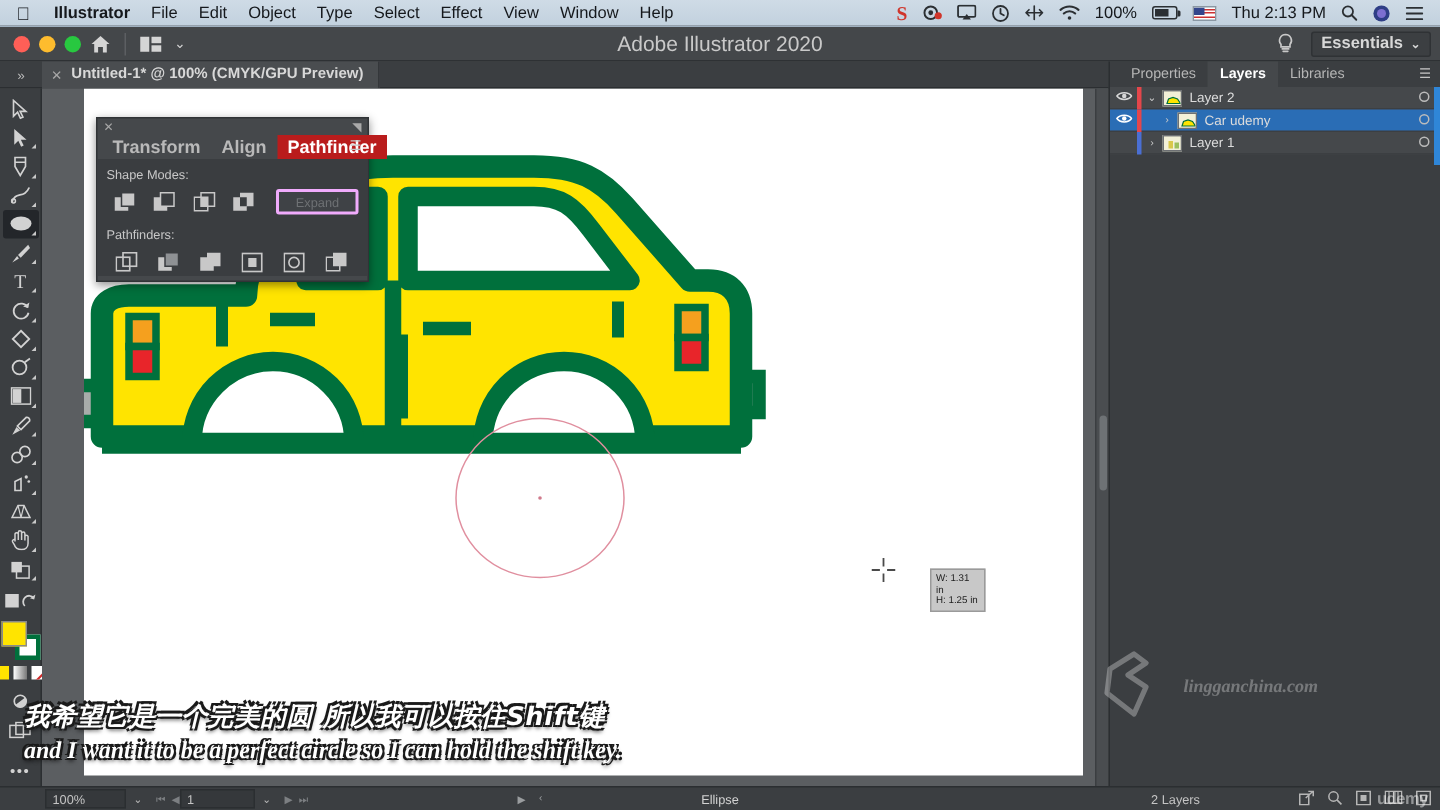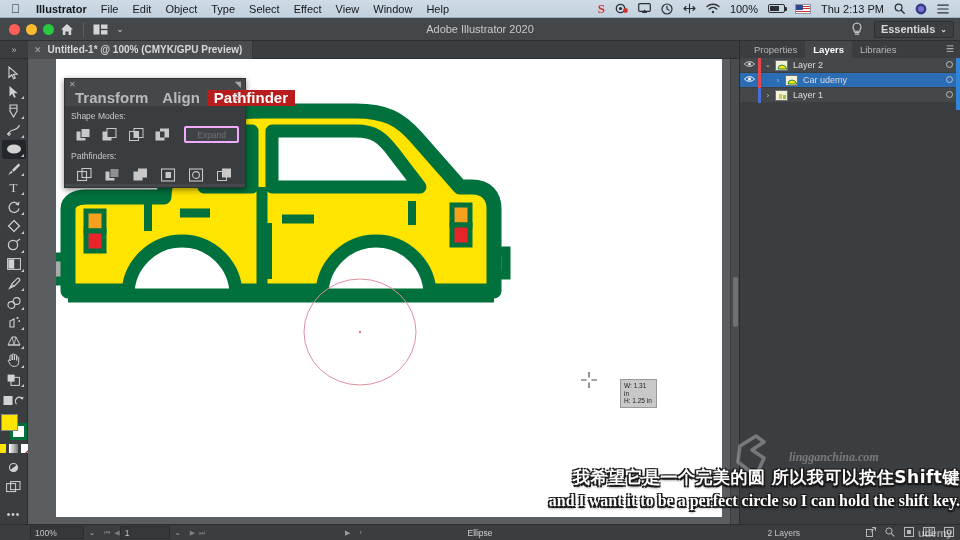--- a/index.html
+++ b/index.html
@@ -39,21 +39,21 @@
     background:#44474a; display:flex; align-items:center;
     border-bottom:1px solid #2e3134;
   }
   .lights { display:flex; gap:6px; padding-left:9px; }
   .light { width:11px; height:11px; border-radius:50%; }
   .l-red{background:#ff5f57;} .l-yel{background:#febc2e;} .l-grn{background:#28c840;}
   .tb-ico { width:26px; height:23px; display:flex; align-items:center; justify-content:center; color:#d5d5d5; }
   .tb-sep { width:1px; height:15px; background:#5c5f62; margin:0 3px; }
   .app-title {
     position:absolute; left:0; right:0; text-align:center;
-    font-size:11px; color:#c9c9c9; pointer-events:none;
+    font-size:14px; color:#c9c9c9; pointer-events:none;
   }
   .tb-right { margin-left:auto; display:flex; align-items:center; padding-right:6px; gap:4px;}
   .ws-btn {
     display:flex; align-items:center; gap:5px;
     background:#3c3f42; border:1px solid #2f3235; border-radius:2px;
     height:17px; padding:0 6px; font-size:11px; color:#d8d8d8; font-weight:bold;
   }
   .stock-search {
     display:flex; align-items:center; gap:4px;
     background:#3c3f42; border:1px solid #2f3235; border-radius:2px;
@@ -109,21 +109,21 @@
   .vthumb { position:absolute; left:2px; width:5px; top:218px; height:50px; background:#6e7275; border-radius:3px;}
 
   
   .pf-panel {
     position:absolute; left:64px; top:78px; width:182px; height:110px;
     background:#45484b; border:1px solid #303336; box-shadow:0 2px 6px rgba(0,0,0,.45);
     font-size:9px; color:#cfcfcf;
   }
   .pf-top { height:11px; display:flex; align-items:center; justify-content:space-between; padding:0 4px; color:#a9a9a9; font-size:8px;}
   .pf-tabs { display:flex; align-items:flex-end; height:16px; padding-left:3px; position:relative;}
-  .pf-tab { padding:0 7px; height:16px; line-height:16px; font-size:15px; color:#b9b9b9; font-weight:bold;}
+  .pf-tab { padding:0 7px; height:16px; line-height:16px; font-size:12px; color:#b9b9b9; font-weight:bold;}
   .pf-tab.active { background:#b91c1c; color:#ffffff; }
   .pf-menu { position:absolute; right:4px; top:3px; color:#c4c4c4; font-size:9px; line-height:1;}
   .pf-body { background:#3a3d40; height:78px; padding:5px 6px 0 6px;}
   .pf-label { font-size:8.5px; color:#c8c8c8; margin-bottom:4px;}
   .pf-row { display:flex; align-items:center; gap:1px; }
   .pf-btn { width:27px; height:19px; display:flex; align-items:center; justify-content:center; }
   .pf-expand {
     margin-left:8px; width:58px; height:17px; background:#3f4246; border:2px solid #f0abfc;
     color:#6e7174; font-size:8.5px; display:flex; align-items:center; justify-content:center; border-radius:2px;
   }
@@ -168,21 +168,21 @@
   .sb-zoom { width:54px; height:13px; margin-left:30px; background:#35383b; border:1px solid #2b2e31;
              display:flex; align-items:center; padding-left:4px; font-size:8.5px;}
   .sb-drop { width:16px; text-align:center; font-size:7px; color:#b9b9b9;}
   .sb-nav { display:flex; align-items:center; gap:6px; margin-left:4px; color:#7c7f82; font-size:7px;}
   .sb-page { width:50px; height:13px; background:#35383b; border:1px solid #2b2e31; display:flex; align-items:center; padding-left:4px;}
   .sb-tool { position:absolute; left:0; right:0; text-align:center; font-size:8.5px; color:#d2d2d2;}
   .sb-right { position:absolute; right:6px; display:flex; align-items:center; gap:9px; color:#b6b6b6;}
   .sb-layers { position:absolute; right:160px; font-size:8.5px; color:#c4c4c4;}
 
   
-  .subs { position:absolute; left:0; right:0; top:466px; text-align:right; pointer-events:none;}
+  .subs { position:absolute; left:16px; right:0; top:466px; text-align:left; pointer-events:none;font-style:italic;}
   .sub-cn {
     font-size:17px; font-weight:bold; color:#ffffff;
     font-family:"DejaVu Sans", sans-serif;
     text-shadow: -1.5px -1.5px 0 #1a1a1a, 1.5px -1.5px 0 #1a1a1a, -1.5px 1.5px 0 #1a1a1a, 1.5px 1.5px 0 #1a1a1a, 0 2px 3px rgba(0,0,0,.8);
     letter-spacing:0.5px;
   }
   .sub-en {
     font-size:16px; font-weight:bold; color:#ffffff; margin-top:3px;
     font-family:"Liberation Serif", serif;
     text-shadow: -1.5px -1.5px 0 #1a1a1a, 1.5px -1.5px 0 #1a1a1a, -1.5px 1.5px 0 #1a1a1a, 1.5px 1.5px 0 #1a1a1a, 0 2px 3px rgba(0,0,0,.8);

